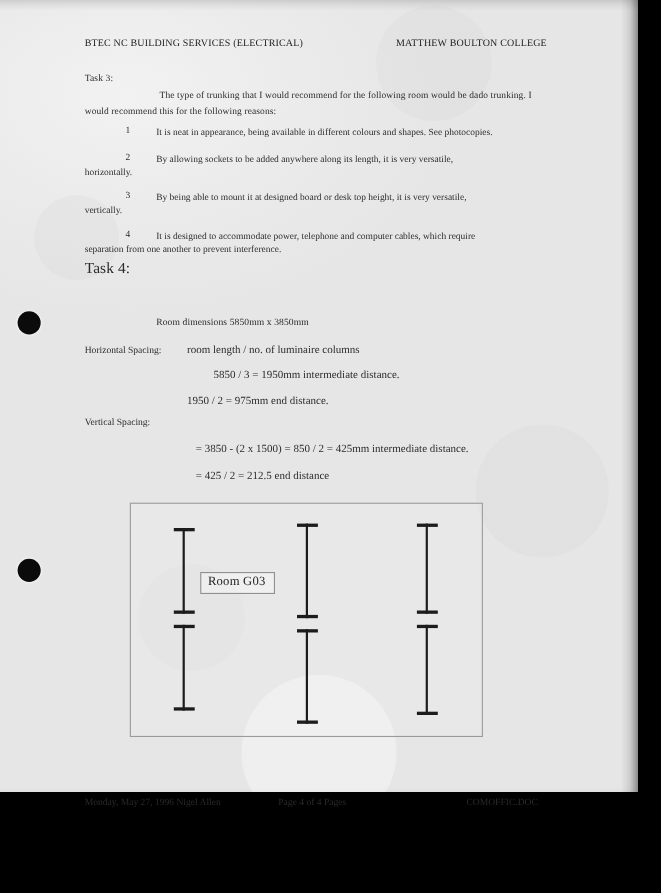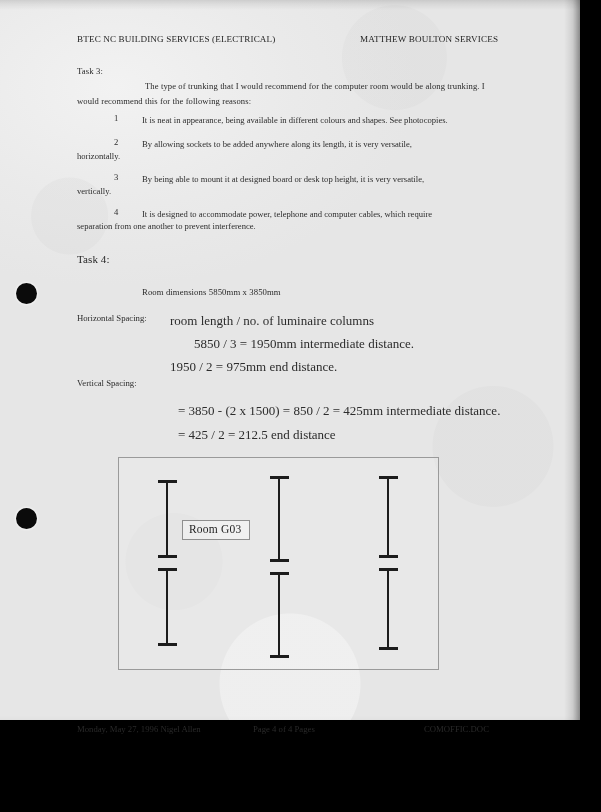--- a/index.html
+++ b/index.html
@@ -105,26 +105,26 @@
   .reason-cont {
     position: absolute; left: 77px; top: 14px;
     font-size: 8.6px; color: #2c2c2c;
   }
   #reason-1 { left: 0; top: 113px; }
   #reason-2 { left: 0; top: 137px; }
   #reason-3 { left: 0; top: 172px; }
   #reason-4 { left: 0; top: 207px; }
   #reason-4 .reason-cont { left: 77px; }
 
-  #task4-label { left: 77px; top: 252px; font-size: 11px; }
+  #task4-label { left: 77px; top: 236px; font-size: 14px; }
   #task4-line1 { left: 142px; top: 264px; font-size: 8.7px; }
   #task4-line2 { left: 142px; top: 287px; font-size: 8.7px; }
 
   .spacing-label { position: absolute; left: 77px; font-size: 8.7px; color: #2c2c2c; }
-  .spacing-line  { position: absolute; left: 170px; font-size: 13px; color: #2c2c2c; white-space: pre; }
+  .spacing-line  { position: absolute; left: 170px; font-size: 10px; color: #2c2c2c; white-space: pre; }
 
   #hspace-label { top: 313px; }
   #hspace-l1 { top: 313px; }
   #hspace-l2 { top: 336px; padding-left: 24px; }
   #hspace-l3 { top: 359px; }
 
   #vspace-label { top: 378px; }
   #vspace-l1 { top: 378px; }
   #vspace-l2 { top: 403px; left: 178px; }
   #vspace-l3 { top: 427px; left: 178px; }
@@ -186,26 +186,26 @@
 
   <div id="paper-grain"></div>
   <div id="edge-shadow-top"></div>
   <div id="edge-shadow-right"></div>
 
   <div class="punch-hole" id="punch-hole-top"></div>
   <div class="punch-hole" id="punch-hole-bottom"></div>
 
   <div class="txt" id="doc-header">
     <span id="header-left">BTEC NC BUILDING SERVICES (ELECTRICAL)</span>
-    <span id="header-right">MATTHEW BOULTON SERVICES</span>
+    <span id="header-right">MATTHEW BOULTON COLLEGE</span>
   </div>
 
   <div class="txt" id="task3-label">Task 3:</div>
 
-  <div class="txt" id="task3-intro">The type of trunking that I would recommend for the computer room would be along trunking.  I would recommend this for the following reasons:</div>
+  <div class="txt" id="task3-intro">The type of trunking that I would recommend for the following room would be dado trunking.  I would recommend this for the following reasons:</div>
 
   <div class="reason-row" id="reason-1">
     <span class="reason-num">1</span>
     <span class="reason-text">It is neat in appearance, being available in different colours and shapes.  See photocopies.</span>
   </div>
 
   <div class="reason-row" id="reason-2">
     <span class="reason-num">2</span>
     <span class="reason-text">By allowing sockets to be added anywhere along its length, it is very versatile,</span>
     <span class="reason-cont">horizontally.</span>

